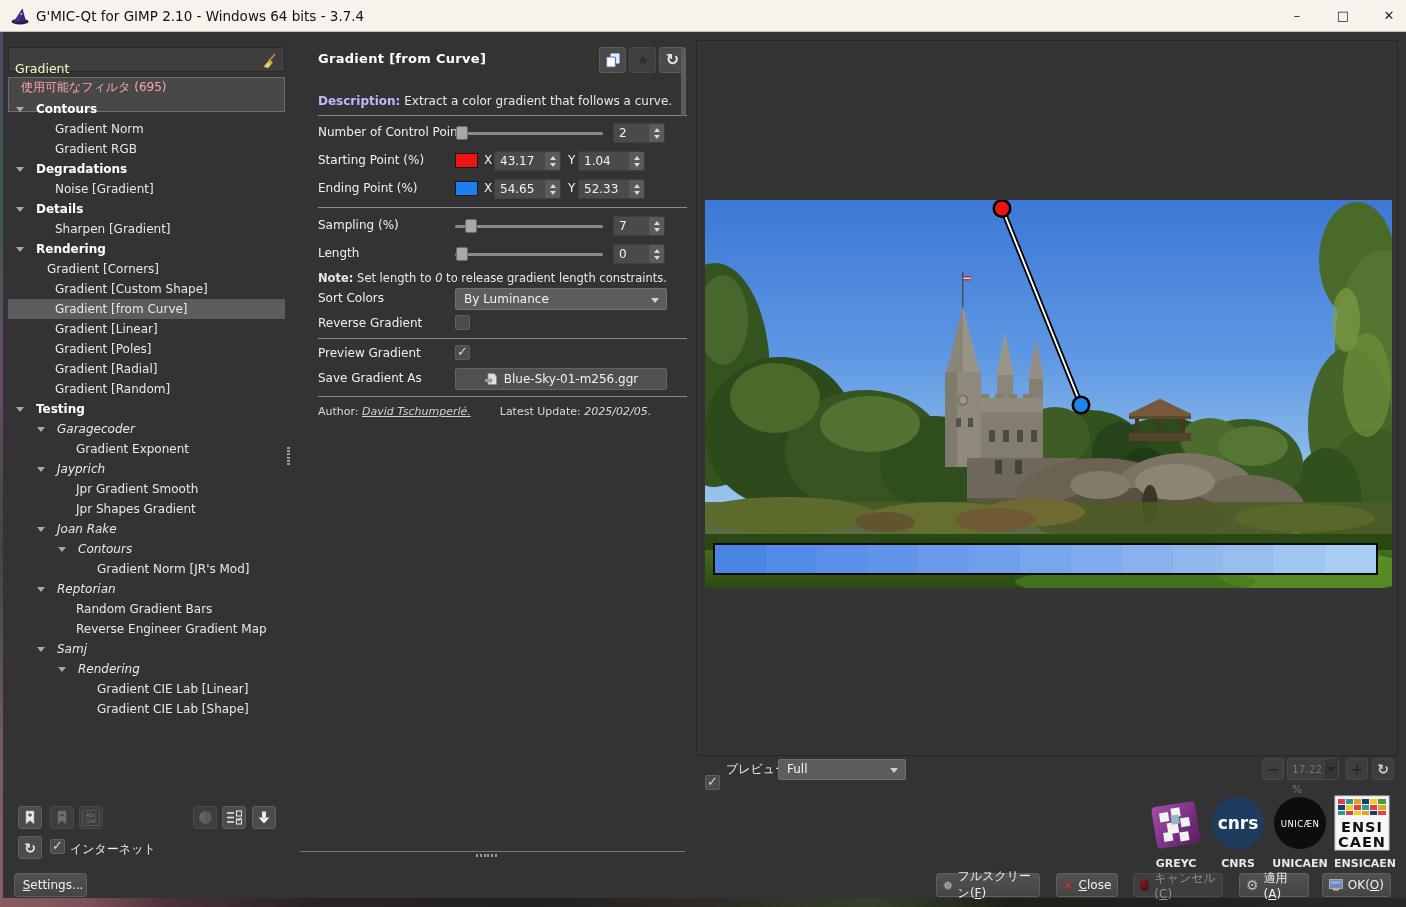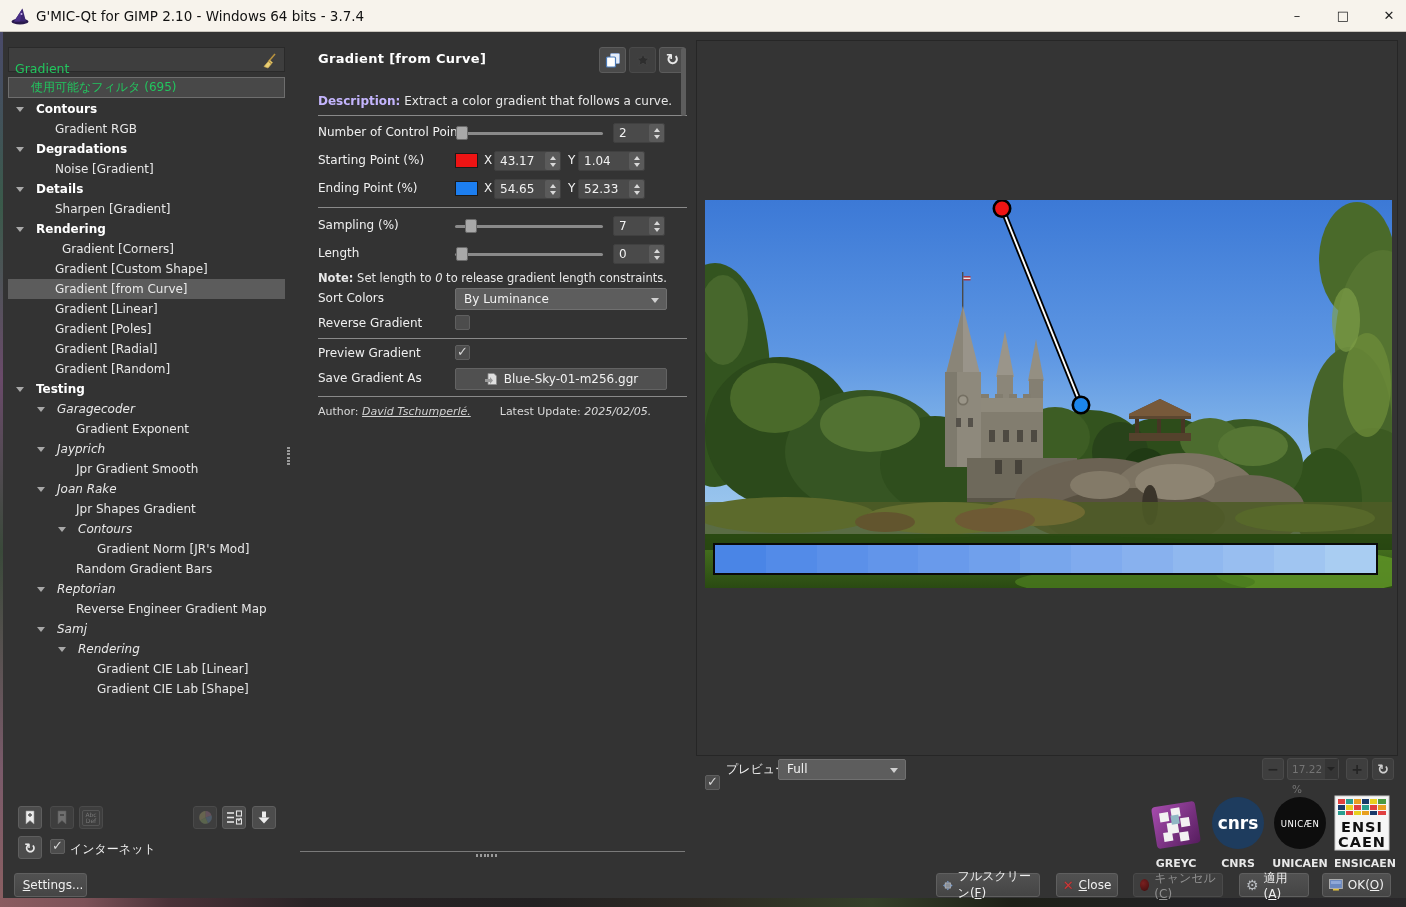--- a/index.html
+++ b/index.html
@@ -14,23 +14,23 @@
   .win-ctl { position:absolute; top:0; width:34px; height:32px; text-align:center; line-height:32px; font-size:13px; color:#222; }
 
   
   #left-sliver { left:0; top:32px; width:3px; height:866px;
     background:linear-gradient(#4a4a6a,#3a5a4a 20%,#6a4a6a 40%,#3a4a3a 60%,#7a5a6a 85%,#8a5f62); }
   #bottom-strip { left:0; top:898px; width:1406px; height:9px;
     background:linear-gradient(90deg,#8a5c60,#7c5258 6%,#4a3238 12%,#2a2426 22%,#232122 38%,#2e2a24 50%,#35402a 62%,#1e2018 72%,#232326 86%,#2a282a); }
 
   
   #search-box { left:8px; top:47px; width:277px; height:25px; background:#3e3e3e; border:1px solid #2a2a2a; }
-  #search-input { position:absolute; left:6px; top:1px; width:230px; height:39px; background:transparent; border:none; outline:none; color:#22c55e; font-size:12.5px; font-family:inherit; }
+  #search-input { position:absolute; left:6px; top:1px; width:230px; height:39px; background:transparent; border:none; outline:none; color:#fef9c3; font-size:12.5px; font-family:inherit; }
   #broom { right:6px; top:4px; }
-  #filters-header { left:8px; top:77px; width:277px; height:21px; background:#484848; border:1px solid #6e6e6e; color:#22c55e; font-size:12px; line-height:19px; padding-left:22px; }
+  #filters-header { left:8px; top:77px; width:277px; height:35px; background:#484848; border:1px solid #6e6e6e; color:#fca5a5; font-size:12px; line-height:19px; padding-left:12px; }
   #tree { left:8px; top:99px; width:277px; }
   .tree-row { position:relative; height:20px; line-height:20px; font-size:12px; color:#e8e8e8; white-space:nowrap; }
   .tree-row.selected { background:#5c5c5c; }
   .tree-row .tri { position:absolute; top:8px; width:0; height:0; border-left:4px solid transparent; border-right:4px solid transparent; border-top:5px solid #a8a8a8; }
   .tree-row .lbl { position:absolute; top:0; }
   .tree-row.category .lbl { font-weight:bold; color:#ffffff; }
   .tree-row.folder .lbl { font-style:italic; }
 
   .sq-btn { width:24px; height:23px; background:#4c4c4c; border:1px solid #5e5e5e; border-radius:3px; display:flex; align-items:center; justify-content:center; }
   .sq-btn.disabled { background:#3e3e3e; border-color:#4a4a4a; }
@@ -133,20 +133,23 @@
       <line x1="7.6" y1="9.4" x2="10.4" y2="11.6" stroke="#a8843a" stroke-width="1.2"></line>
     </svg>
   </div>
   <div class="abs" id="filters-header">使用可能なフィルタ (695)</div>
   <div class="abs" id="tree">
       <div class="tree-row category">
         <span class="tri" style="left: 8px;"></span>
         <span class="lbl" style="left: 28px;">Contours</span>
       </div>
       <div class="tree-row leaf">
+        <span class="lbl" style="left: 47px;">Gradient Norm</span>
+      </div>
+      <div class="tree-row leaf">
         <span class="lbl" style="left: 47px;">Gradient RGB</span>
       </div>
       <div class="tree-row category">
         <span class="tri" style="left: 8px;"></span>
         <span class="lbl" style="left: 28px;">Degradations</span>
       </div>
       <div class="tree-row leaf">
         <span class="lbl" style="left: 47px;">Noise [Gradient]</span>
       </div>
       <div class="tree-row category">
@@ -154,21 +157,21 @@
         <span class="lbl" style="left: 28px;">Details</span>
       </div>
       <div class="tree-row leaf">
         <span class="lbl" style="left: 47px;">Sharpen [Gradient]</span>
       </div>
       <div class="tree-row category">
         <span class="tri" style="left: 8px;"></span>
         <span class="lbl" style="left: 28px;">Rendering</span>
       </div>
       <div class="tree-row leaf">
-        <span class="lbl" style="left: 54px; text-align: center;">Gradient [Corners]</span>
+        <span class="lbl" style="left: 39px; text-align: center;">Gradient [Corners]</span>
       </div>
       <div class="tree-row leaf">
         <span class="lbl" style="left: 47px;">Gradient [Custom Shape]</span>
       </div>
       <div class="tree-row leaf selected">
         <span class="lbl" style="left: 47px;">Gradient [from Curve]</span>
       </div>
       <div class="tree-row leaf">
         <span class="lbl" style="left: 47px;">Gradient [Linear]</span>
       </div>
@@ -192,40 +195,40 @@
       <div class="tree-row leaf">
         <span class="lbl" style="left: 68px;">Gradient Exponent</span>
       </div>
       <div class="tree-row folder">
         <span class="tri" style="left: 29px;"></span>
         <span class="lbl" style="left: 49px; text-align: right;">Jayprich</span>
       </div>
       <div class="tree-row leaf">
         <span class="lbl" style="left: 68px;">Jpr Gradient Smooth</span>
       </div>
+      <div class="tree-row leaf">
+        <span class="lbl" style="left: 68px;">Jpr Shapes Gradient</span>
+      </div>
       <div class="tree-row folder">
         <span class="tri" style="left: 29px;"></span>
         <span class="lbl" style="left: 49px;">Joan Rake</span>
       </div>
-      <div class="tree-row leaf">
-        <span class="lbl" style="left: 68px;">Jpr Shapes Gradient</span>
-      </div>
       <div class="tree-row folder">
         <span class="tri" style="left: 50px;"></span>
         <span class="lbl" style="left: 70px;">Contours</span>
       </div>
       <div class="tree-row leaf">
         <span class="lbl" style="left: 89px;">Gradient Norm [JR's Mod]</span>
       </div>
-      <div class="tree-row leaf">
-        <span class="lbl" style="left: 68px;">Random Gradient Bars</span>
-      </div>
       <div class="tree-row folder">
         <span class="tri" style="left: 29px;"></span>
         <span class="lbl" style="left: 49px;">Reptorian</span>
+      </div>
+      <div class="tree-row leaf">
+        <span class="lbl" style="left: 68px;">Random Gradient Bars</span>
       </div>
       <div class="tree-row leaf">
         <span class="lbl" style="left: 68px;">Reverse Engineer Gradient Map</span>
       </div>
       <div class="tree-row folder">
         <span class="tri" style="left: 29px;"></span>
         <span class="lbl" style="left: 49px;">Samj</span>
       </div>
       <div class="tree-row folder">
         <span class="tri" style="left: 50px;"></span>

